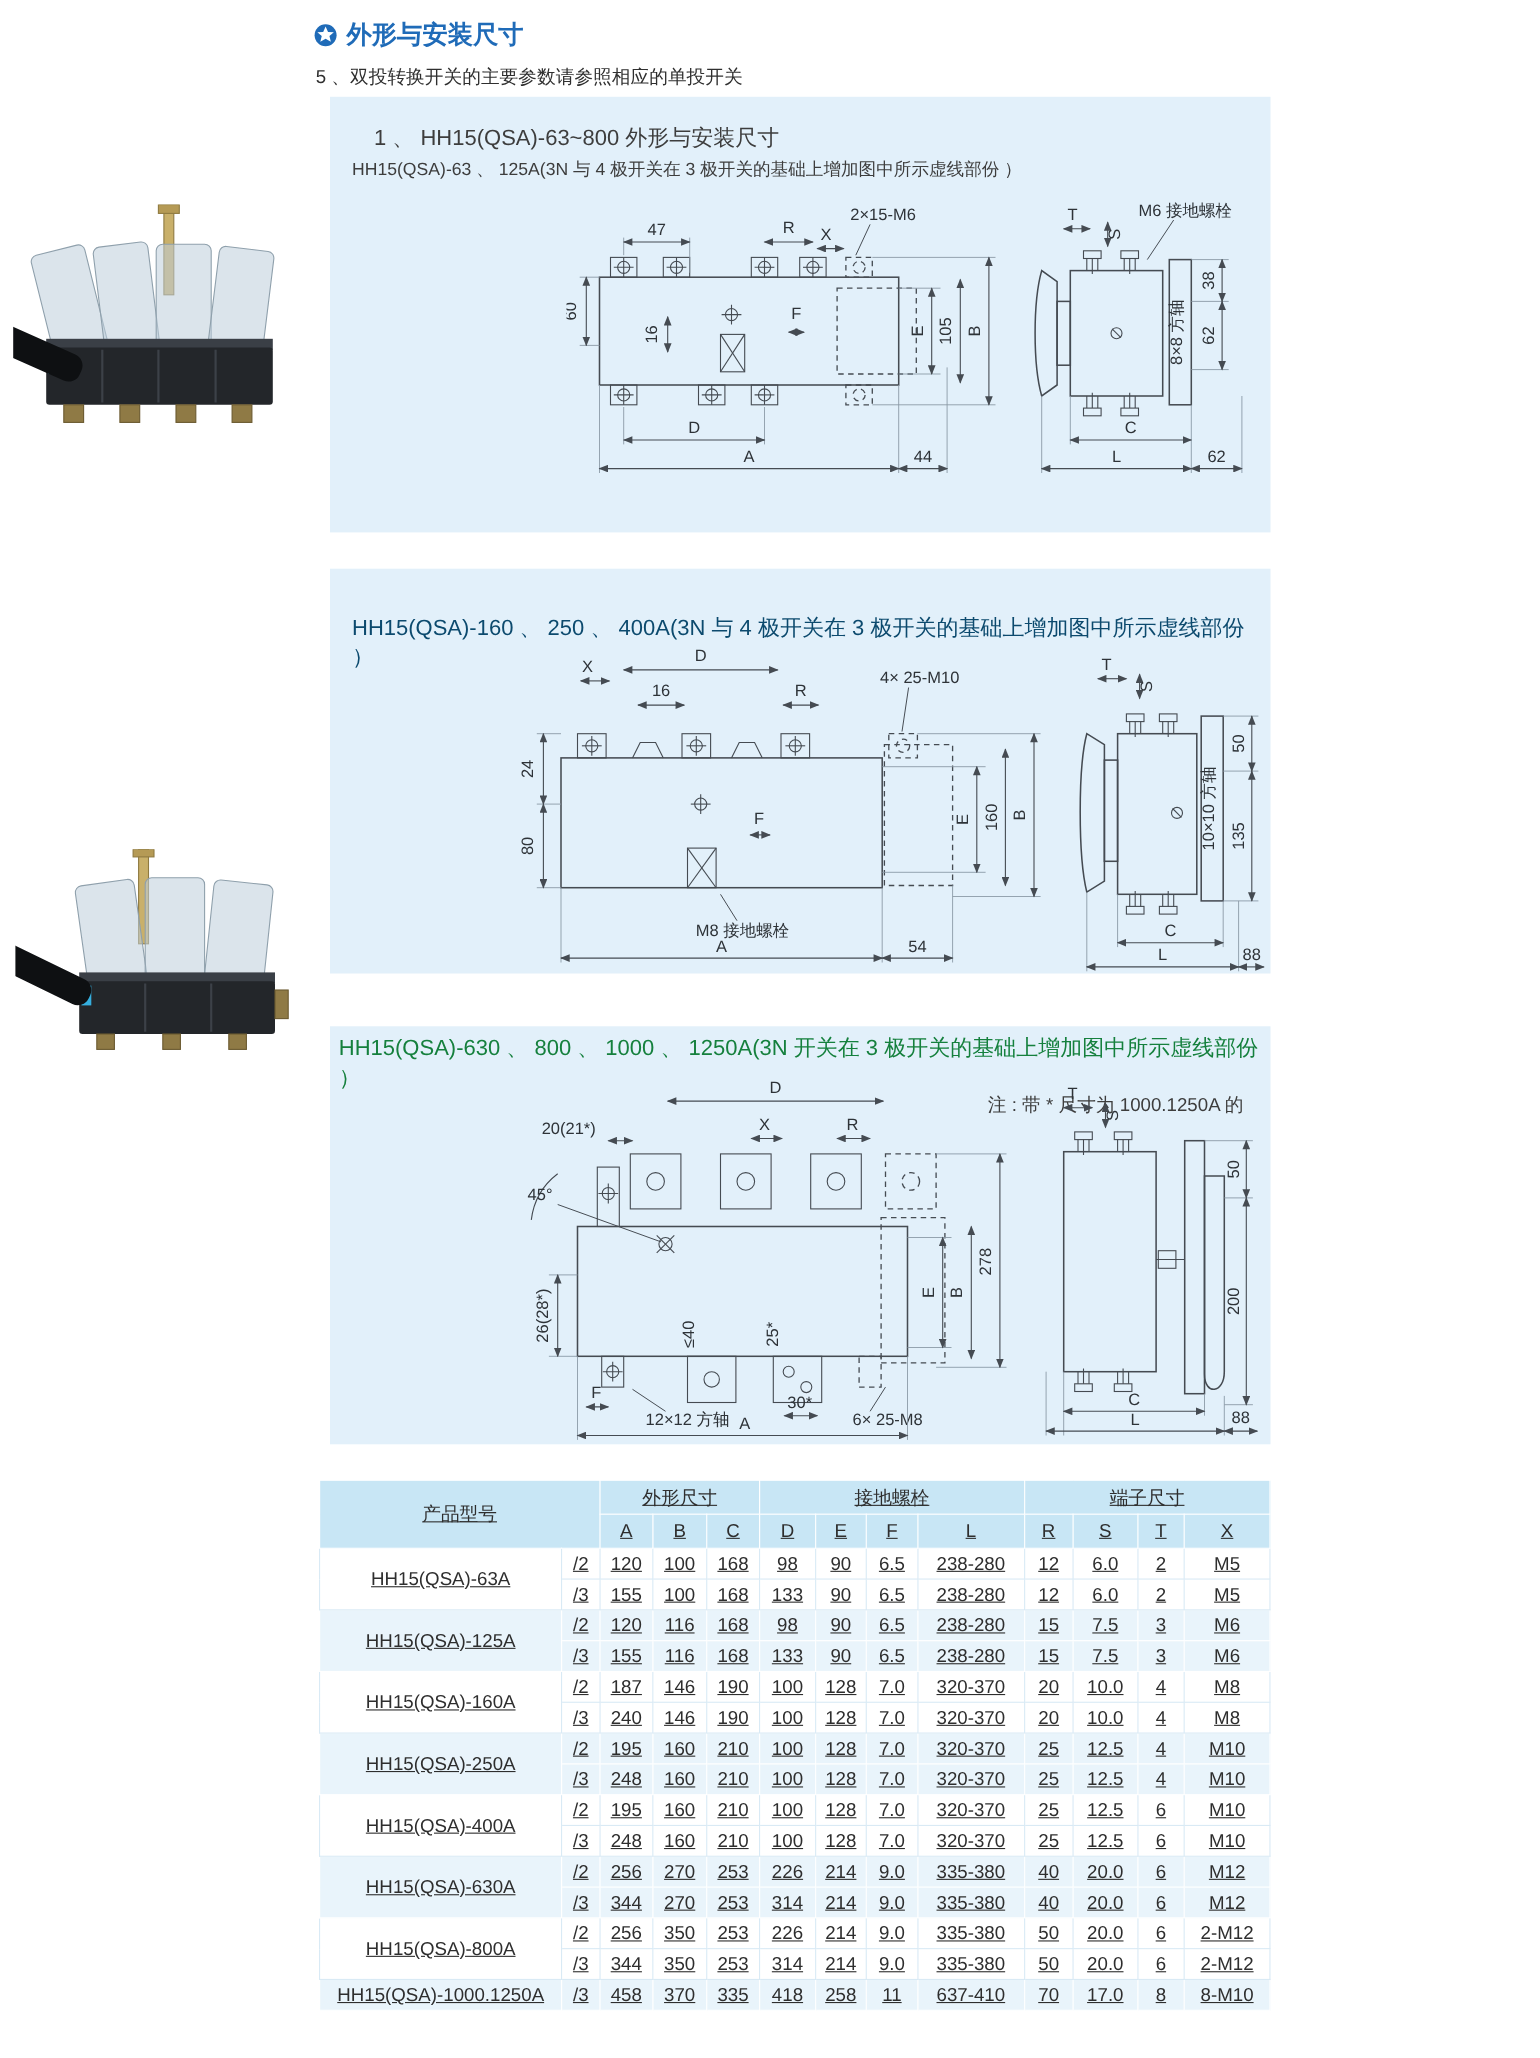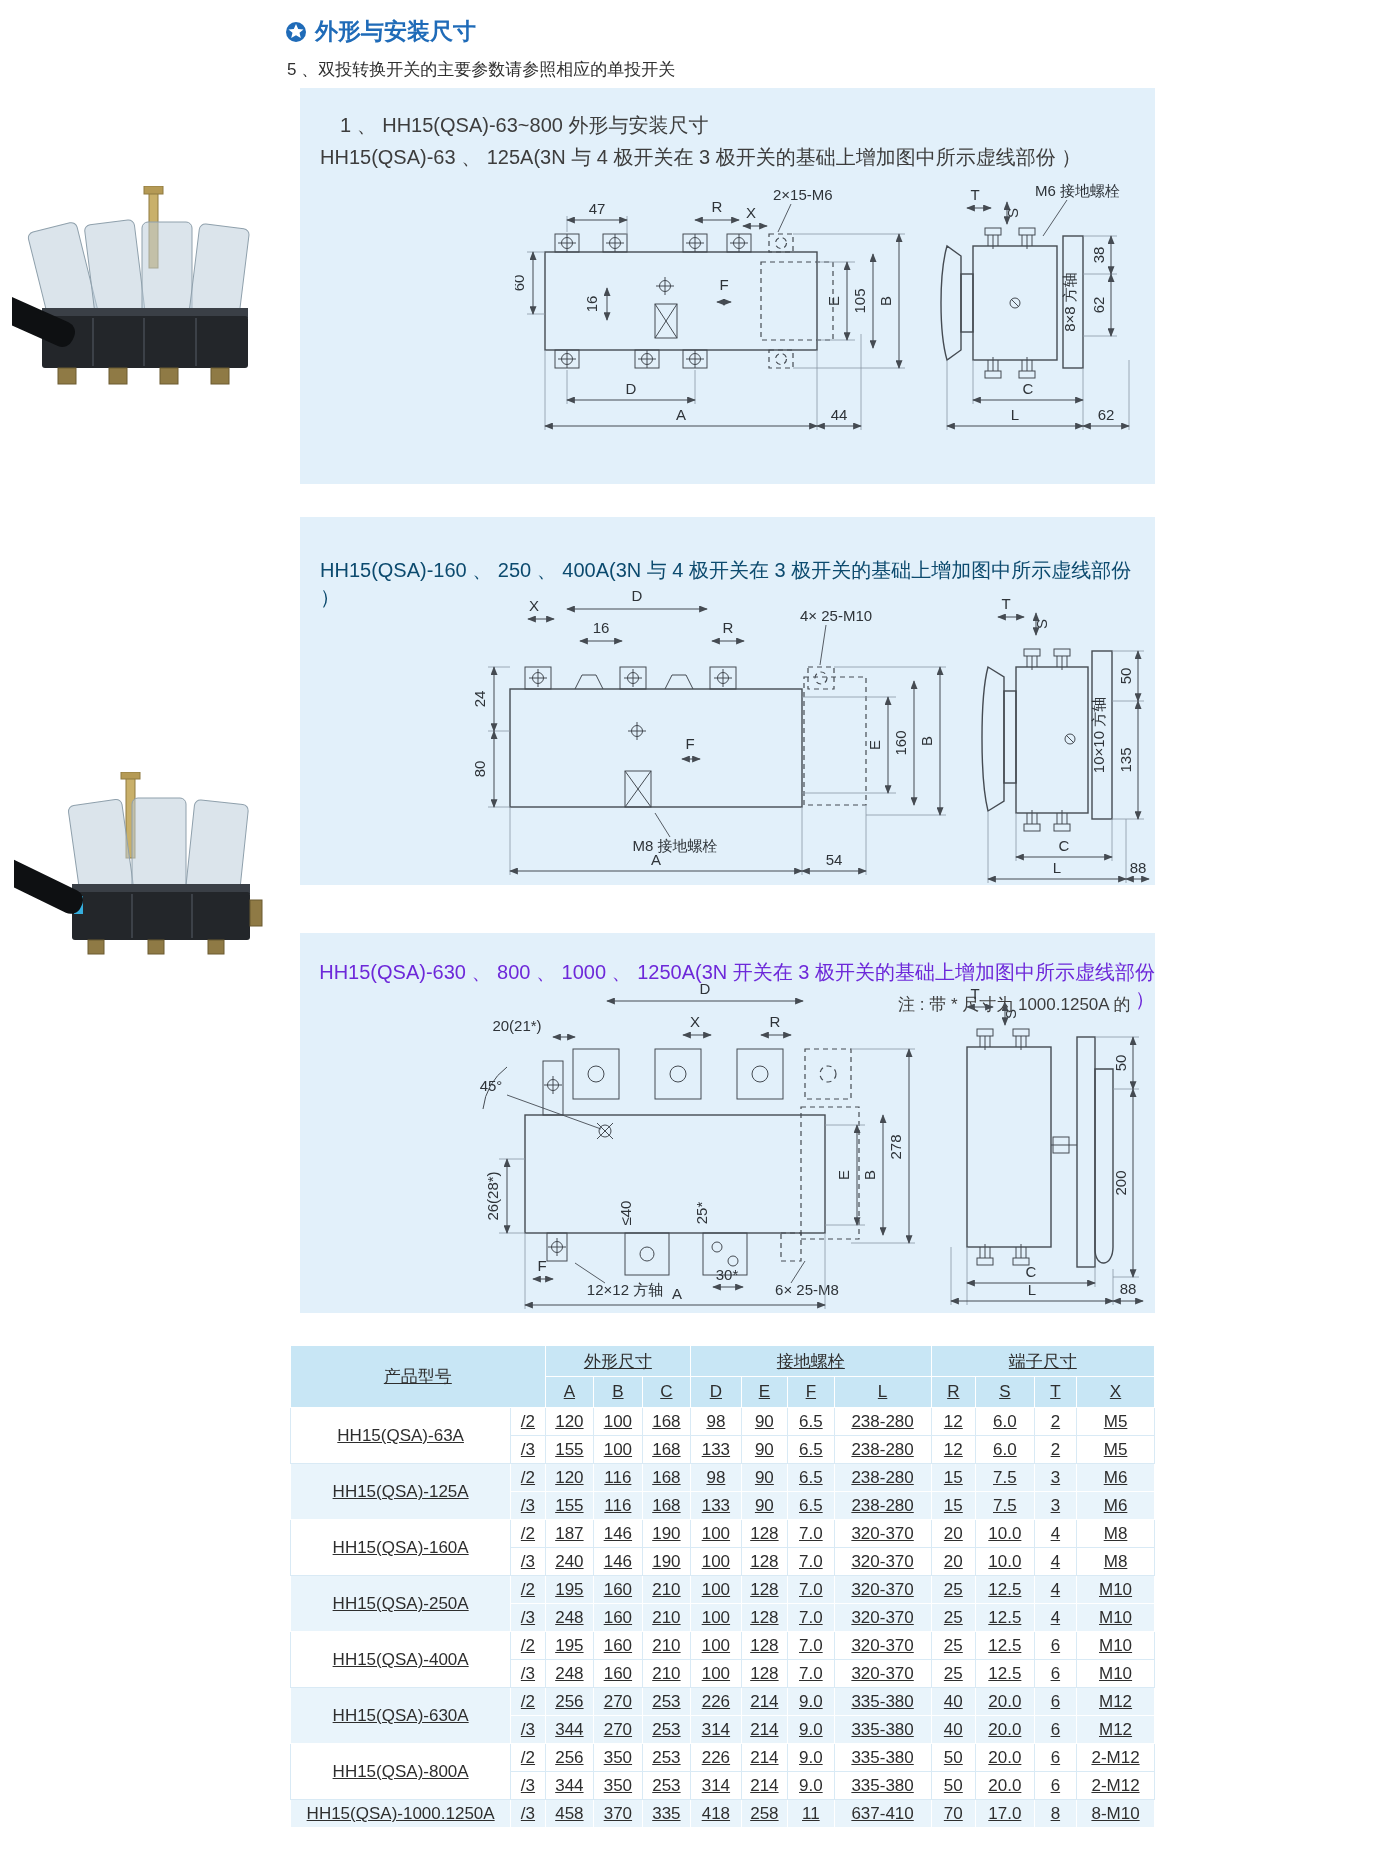--- a/index.html
+++ b/index.html
@@ -10,23 +10,23 @@
   .sec-title{position:absolute;left:285px;top:16px;display:flex;align-items:center;gap:8px;
     font-size:23px;font-weight:bold;color:#1f6bb8;}
   .intro{position:absolute;left:287px;top:58px;font-size:17px;color:#2f2f2f;}
 
   
   .panel{position:absolute;left:300px;width:855px;background:#e2f0fa;}
   .panel-1{top:88px;height:396px;}
   .panel-2{top:517px;height:368px;}
   .panel-3{top:933px;height:380px;}
   .ph1{position:absolute;left:40px;top:24px;font-size:20px;color:#3d3d3d;}
-  .ph2{position:absolute;left:20px;top:56px;font-size:20px;color:#3d3d3d;}
+  .ph2{position:absolute;left:20px;top:56px;font-size:16px;color:#3d3d3d;}
   .ph2b{position:absolute;left:20px;top:40px;font-size:20px;color:#0c4a6e;}
-  .ph3{position:absolute;left:8px;top:26px;font-size:20px;color:#6d28d9;text-align:right;}
+  .ph3{position:absolute;left:8px;top:6px;font-size:20px;color:#15803d;}
   .note{position:absolute;left:598px;top:60px;font-size:17px;color:#3d3d3d;}
 
   .dwg{position:absolute;}
   .dwg1{left:215px;top:86px;}
   .dwg2{left:170px;top:62px;}
   .dwg3{left:155px;top:44px;}
 
   
   .ol{fill:none;stroke:#454b52;stroke-width:1.4;}
   .th{fill:none;stroke:#454b52;stroke-width:1;}

